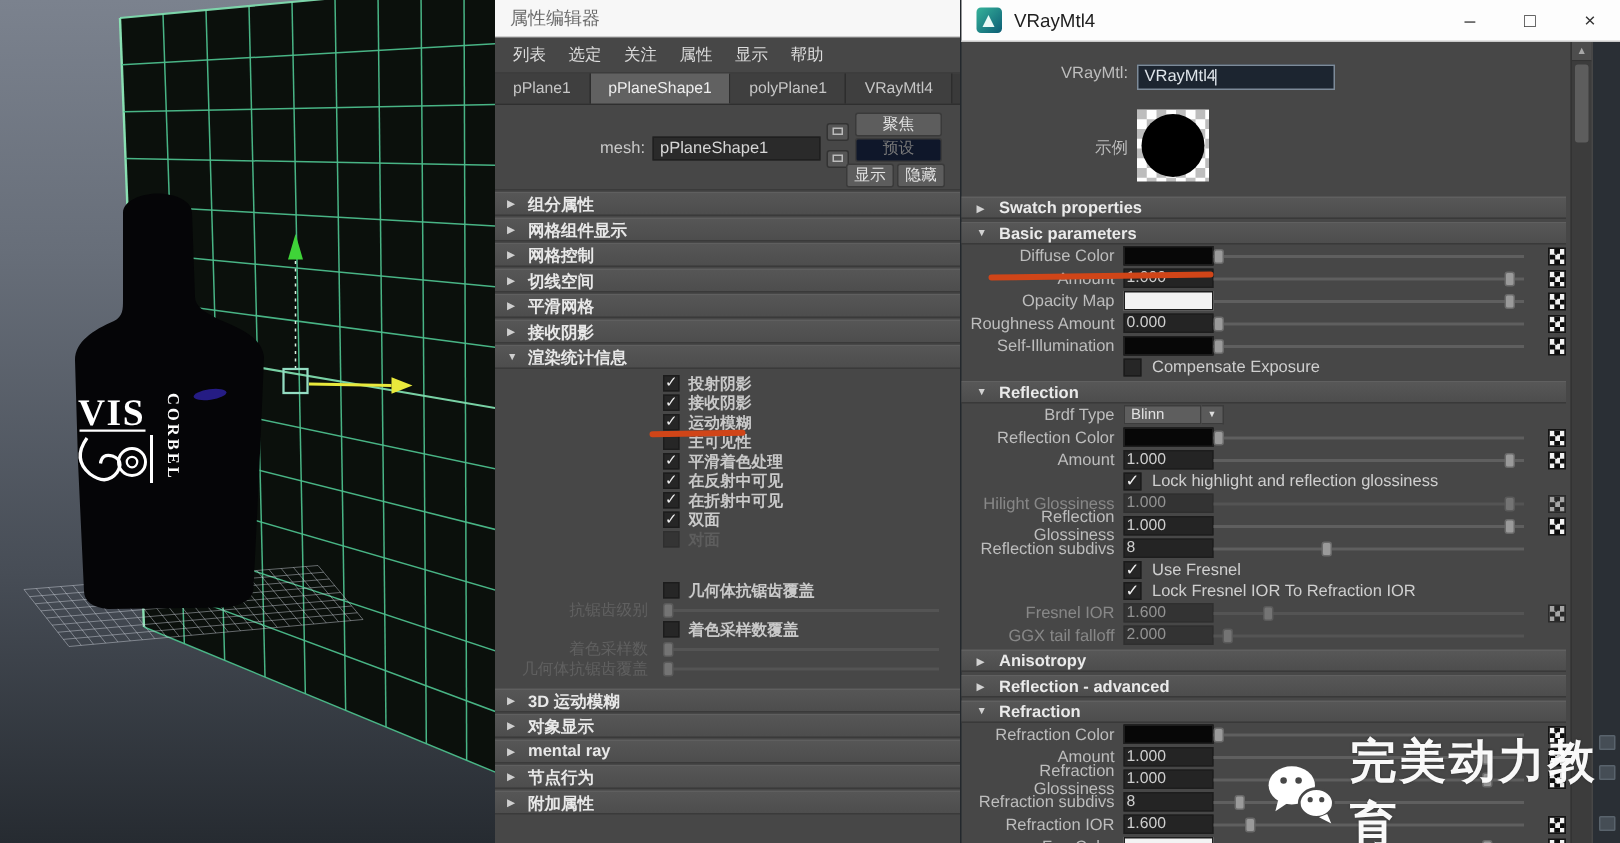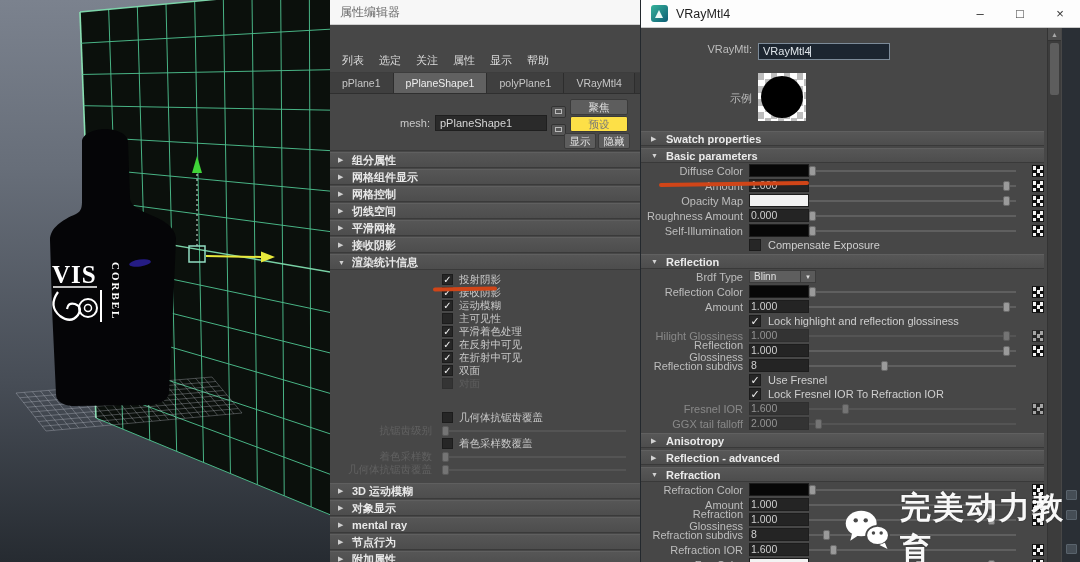--- a/index.html
+++ b/index.html
@@ -10,47 +10,47 @@
   
   #viewport { position:absolute; left:0; top:0; width:330px; height:562px;
     background:linear-gradient(#7b828e 0%, #676e79 30%, #474d56 68%, #262b31 100%); }
   #viewport svg { position:absolute; left:0; top:0; }
 
   
   #ae { position:absolute; left:330px; top:0; width:310px; height:562px; background:#474747; }
   .panel-titlebar { height:25px; background:#f7f7f7; border-bottom:1px solid #cfcfcf;
     display:flex; align-items:center; padding-left:10px; font-size:12px; color:#6a6a6a; }
   #ae-menubar { height:24px; display:flex; align-items:center; gap:15px; padding-left:12px;
-    background:#474747; border-bottom:1px solid #3d3d3d;margin-top:24px; }
+    background:#474747; border-bottom:1px solid #3d3d3d; }
   #ae-menubar span { font-size:11px; color:#dcdcdc; }
   #ae-tabs { height:21px; display:flex; background:#3a3a3a; border-bottom:1px solid #2f2f2f; }
   .ae-tab { padding:0 12px; display:flex; align-items:center; font-size:10.5px; color:#c6c6c6;
     background:#3f3f3f; border-right:1px solid #2d2d2d; }
   .ae-tab.active { background:#616161; color:#eee; }
   #ae-head { position:relative; height:57px; border-bottom:1px solid #3a3a3a; }
   #ae-mesh-label { position:absolute; left:40px; top:23px; width:60px; text-align:right;
     font-size:11px; color:#c9c9c9; }
   #ae-mesh-input { position:absolute; left:105px; top:21px; width:112px; height:16px;
     background:#2a2a2a; border:1px solid #1f1f1f; color:#d6d6d6; font-size:11px;
     line-height:15px; padding-left:4px; }
   .tiny-btn { position:absolute; width:15px; height:12px; background:#565656;
     border:1px solid #333; border-radius:2px; }
   .tiny-btn i { display:block; width:7px; height:5px; border:1px solid #bbb; margin:2px auto; }
   .ae-btn { position:absolute; height:16px; background:#5d5d5d; border:1px solid #3a3a3a;
     border-radius:2px; color:#e2e2e2; font-size:10.5px; text-align:center; line-height:14px; }
-  .ae-btn.disabled { background:#fde047; color:#787878; }
+  .ae-btn.disabled { background:#0f172a; color:#787878;font-family:Liberation Serif, serif; }
   .sec { height:16px; margin-top:1px; background:linear-gradient(#565656,#4d4d4d);
     border-top:1px solid #5f5f5f; border-bottom:1px solid #3a3a3a;
     display:flex; align-items:center; padding-left:8px; }
   .sec .arr { width:14px; font-size:7px; color:#cfcfcf; }
   .sec .sec-t { font-size:11px; font-weight:bold; color:#e8e8e8; }
   .cbrow { height:13px; display:flex; align-items:center; padding-left:112px; }
   .cb { width:11px; height:11px; background:#262626; border:1px solid #1c1c1c; margin-right:6px;
     color:#f0f0f0; font-size:10px; line-height:9px; text-align:center; font-weight:bold; flex:none; }
-  .cbrow .cb-l { font-size:10.5px; color:#c9c9c9; }
+  .cbrow .cb-l { font-size:10.5px; color:#c9c9c9;font-weight:bold; }
   .cbrow.dim .cb-l { color:#6f6f6f; }
   .dim { opacity:.55; }
   .ae-sliderrow { height:13px; display:flex; align-items:center; }
   .ae-sliderrow .s-l { width:112px; text-align:right; padding-right:10px; font-size:10.5px; color:#757575; }
   .slider { position:relative; height:12px; flex:1; margin-right:14px; }
   .slider .track { position:absolute; left:0; right:0; top:5px; height:2px; background:#5f5f5f; }
   .slider .thumb { position:absolute; top:1px; width:7px; height:10px; background:#9a9a9a;
     border:1px solid #6a6a6a; border-radius:2px; }
   .spacer6 { height:6px; } .spacer20 { height:21px; }
   .annot { position:absolute; border-radius:2px; background:#d04518; }

